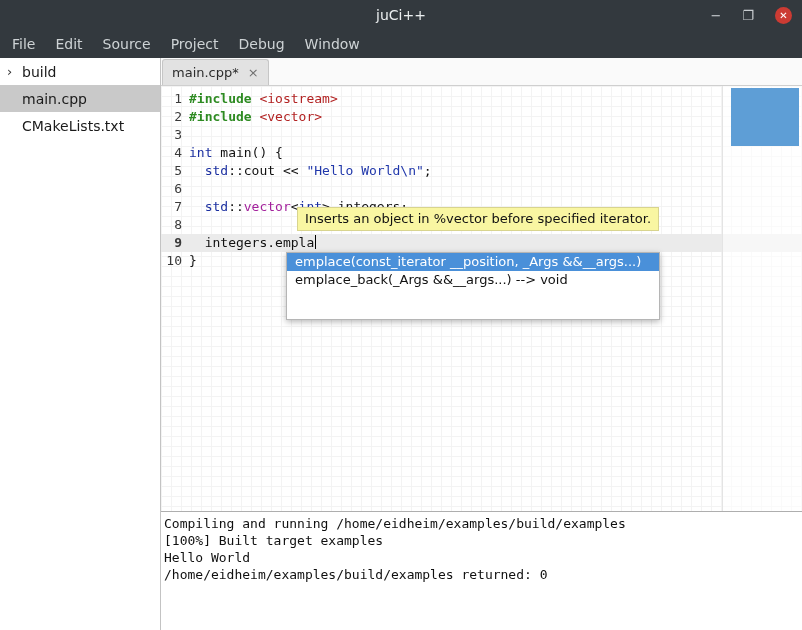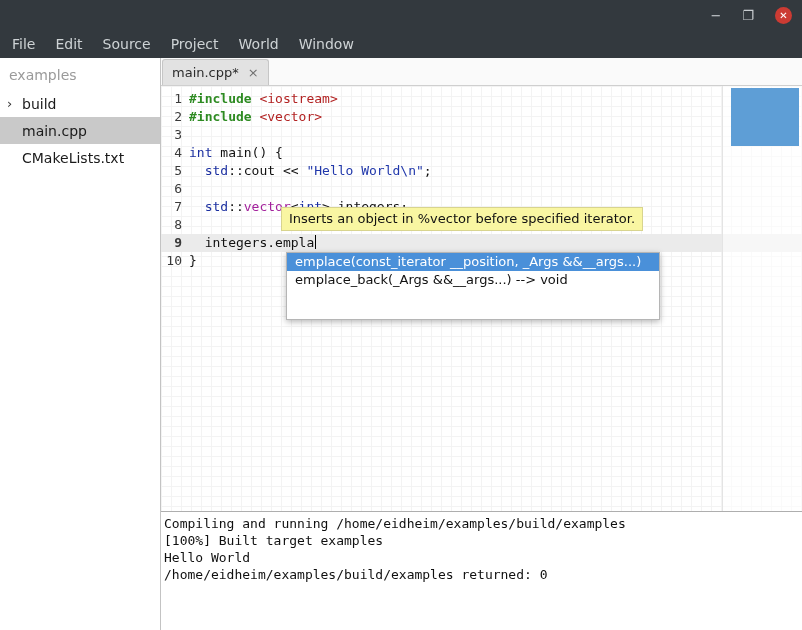--- a/index.html
+++ b/index.html
@@ -53,21 +53,21 @@
   .tok-hdr { color:var(--syntax-header);text-align:right; }
   .tok-kw  { color:var(--syntax-keyword); font-weight:normal; }
   .tok-typ { color:var(--syntax-type); }
   .tok-str { color:var(--syntax-string); }
   .caret { display:inline-block; width:1px; height:14px; background:#000; vertical-align:-2px; margin-left:1px; }
 
   .margin-shade { position:absolute; top:0; bottom:0; left:562px; right:0; background:rgba(255,255,255,0.6); z-index:2; }
   .margin-line { position:absolute; top:0; bottom:0; left:561px; width:1px; background:#e4e4e4; z-index:2; }
   .scroll-thumb { position:absolute; top:2px; right:3px; width:68px; height:58px; background:var(--scrollbar-thumb); z-index:3; }
 
-  .tooltip { position:absolute; left:120px; top:121px; background:var(--tooltip-bg); border:1px solid var(--tooltip-border);
+  .tooltip { position:absolute; left:136px; top:121px; background:var(--tooltip-bg); border:1px solid var(--tooltip-border);
     color:#111; font-family:"DejaVu Sans", sans-serif; font-size:13px; padding:2px 7px; white-space:nowrap; z-index:5; }
 
   .completion-popup { position:absolute; left:125px; top:166px; width:374px; min-height:68px; background:#fff;
     border:1px solid #b5b5b5; box-shadow:0 2px 6px rgba(0,0,0,0.28); z-index:6;
     font-family:"DejaVu Sans", sans-serif; font-size:13px; }
   .comp-item { height:18px; display:flex; align-items:center; padding:0 8px; color:#111; white-space:pre; }
   .comp-item.selected { background:var(--accent-selection); color:#fff; }
 
   
   .terminal { flex:0 0 119px; border-top:1px solid #aeaeae; background:#fff; overflow:hidden;
@@ -77,42 +77,42 @@
   
   .statusbar { height:28px; flex:0 0 28px; background:var(--chrome-bg); display:flex; align-items:center;
     padding-left:5px; font-family:"DejaVu Sans Mono", monospace; font-size:13px; color:#e8eaeb; }
 </style>
 </head>
 <body>
 
 <div class="window">
 
   <div class="titlebar">
+    <div class="window-title">juCi++</div>
     <div class="win-controls">
       <span class="win-btn">−</span>
       <span class="win-btn">❐</span>
       <span class="close-btn">
           <span>✕</span>
         </span>
     </div>
   </div>
 
   <div class="menubar">
       <div class="menu-item">File</div>
       <div class="menu-item">Edit</div>
       <div class="menu-item">Source</div>
       <div class="menu-item">Project</div>
-      <div class="menu-item">World</div>
+      <div class="menu-item">Debug</div>
       <div class="menu-item">Window</div>
     </div>
 
   <div class="main">
 
     <div class="sidebar">
-      <div class="sidebar-header">examples</div>
       <div>
           <div class="tree-item">
             <span class="expander">›</span>
             <span class="tree-label">build</span>
           </div>
           <div class="tree-item selected">
             <span class="expander"></span>
             <span class="tree-label">main.cpp</span>
           </div>
           <div class="tree-item">

